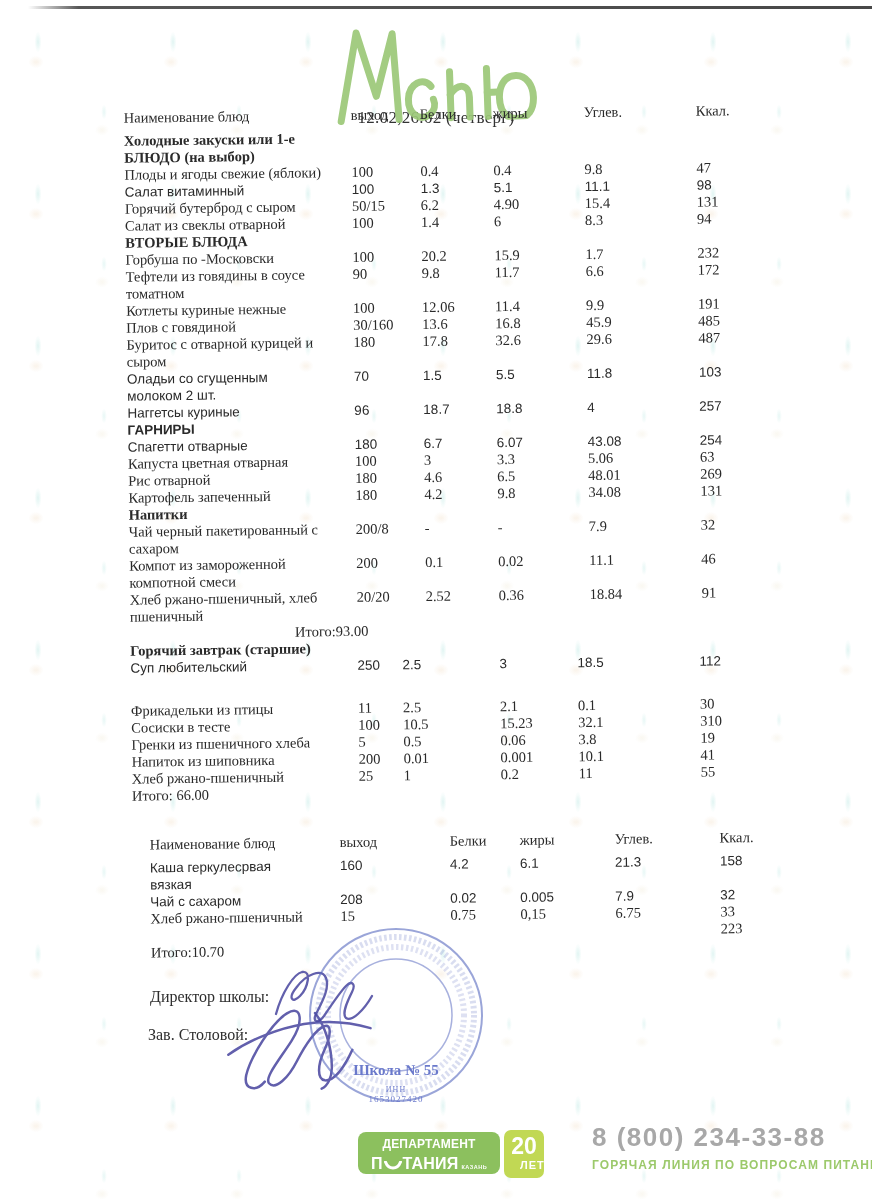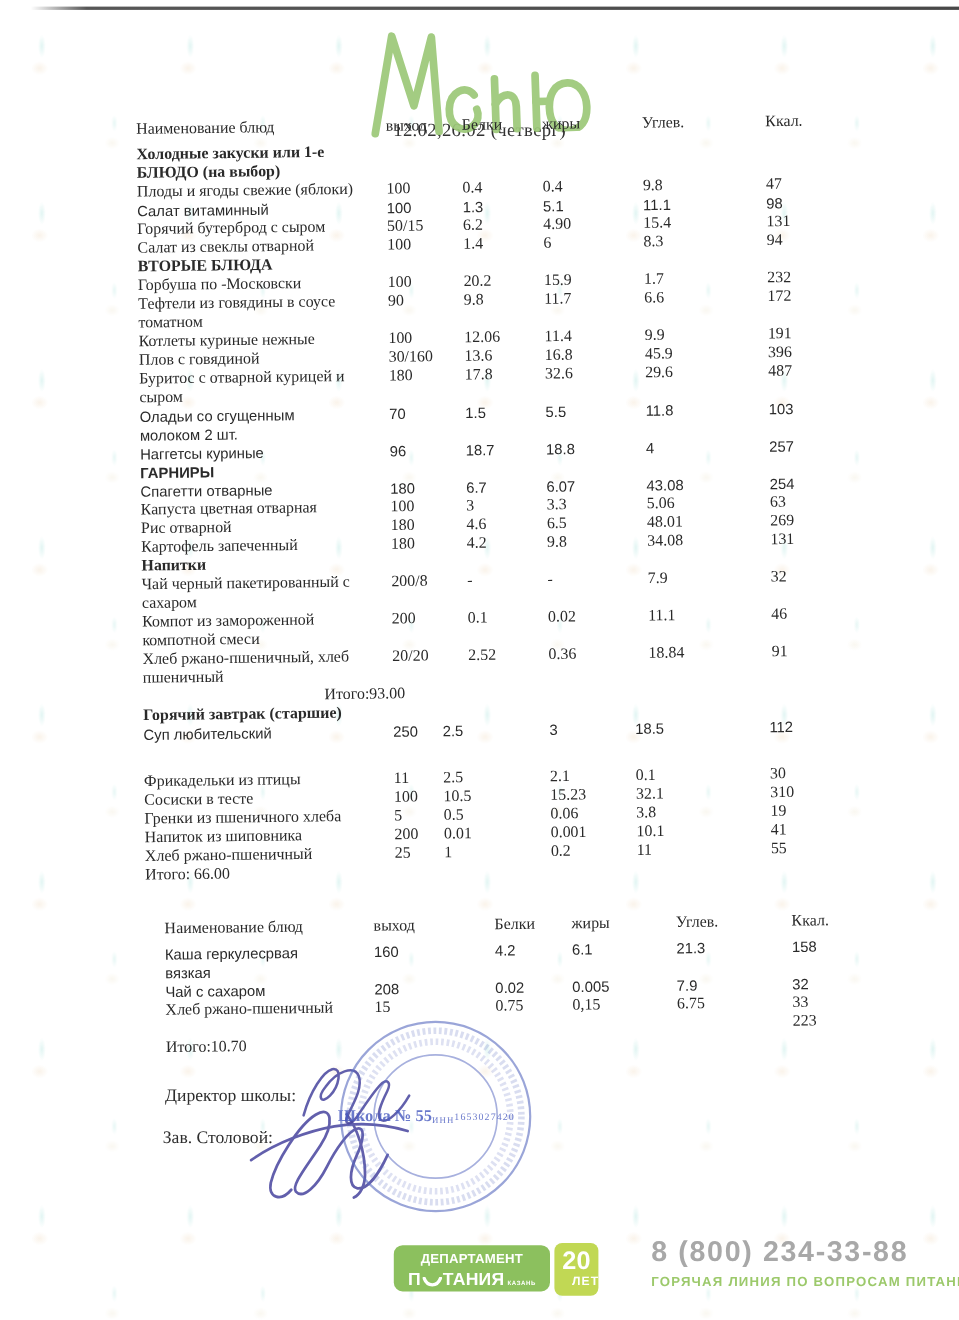--- a/index.html
+++ b/index.html
@@ -44,21 +44,21 @@
   .sig-label{position:absolute;left:150px;font-size:16px;color:#2e2e2e;}
   .sig-label.dir{top:988px;}
   .sig-label.canteen{top:1026px;left:148px;}
   .sig{position:absolute;}
   .sig1{left:268px;top:962px;}
   .sig2{left:222px;top:1000px;transform:rotate(-5deg);}
 
   
   .stamp{position:absolute;left:307px;top:926px;width:178px;height:178px;opacity:0.82;}
   .stamp svg{position:absolute;inset:0;}
-  .stamp-text{position:absolute;inset:0;display:flex;flex-direction:row;align-items:center;justify-content:flex-start;
+  .stamp-text{position:absolute;inset:0;display:flex;flex-direction:column;align-items:center;justify-content:flex-end;
     color:#4a5cc0;text-align:center;}
   .stamp-school{font-weight:bold;font-size:15px;font-family:"Liberation Serif",serif;}
   .stamp-inn-label{font-size:8px;margin-top:6px;letter-spacing:1px;}
   .stamp-inn{font-size:9px;letter-spacing:1px;}
 
   
   .logo{position:absolute;left:358px;top:1132px;width:142px;height:42px;background:#8cc05e;border-radius:8px;
     color:#fff;font-family:"Liberation Sans","DejaVu Sans",sans-serif;font-weight:bold;padding-top:3px;box-sizing:border-box;}
   .logo .l1{font-size:12px;letter-spacing:0.2px;text-align:center;line-height:18px;}
   .logo .l2{font-size:16px;letter-spacing:0.2px;display:flex;align-items:center;justify-content:center;line-height:16px;}
@@ -167,21 +167,21 @@
           <div class="cell num">11.4</div>
           <div class="cell num">9.9</div>
           <div class="cell num">191</div>
         </div>
         <div class="mrow grid-a f-serif">
           <div class="cell name">Плов с говядиной</div>
           <div class="cell num">30/160</div>
           <div class="cell num">13.6</div>
           <div class="cell num">16.8</div>
           <div class="cell num">45.9</div>
-          <div class="cell num">396</div>
+          <div class="cell num">485</div>
         </div>
         <div class="mrow grid-a f-serif">
           <div class="cell name">Буритос с отварной курицей и сыром</div>
           <div class="cell num">180</div>
           <div class="cell num">17.8</div>
           <div class="cell num">32.6</div>
           <div class="cell num">29.6</div>
           <div class="cell num">487</div>
         </div>
         <div class="mrow grid-a f-sans">

